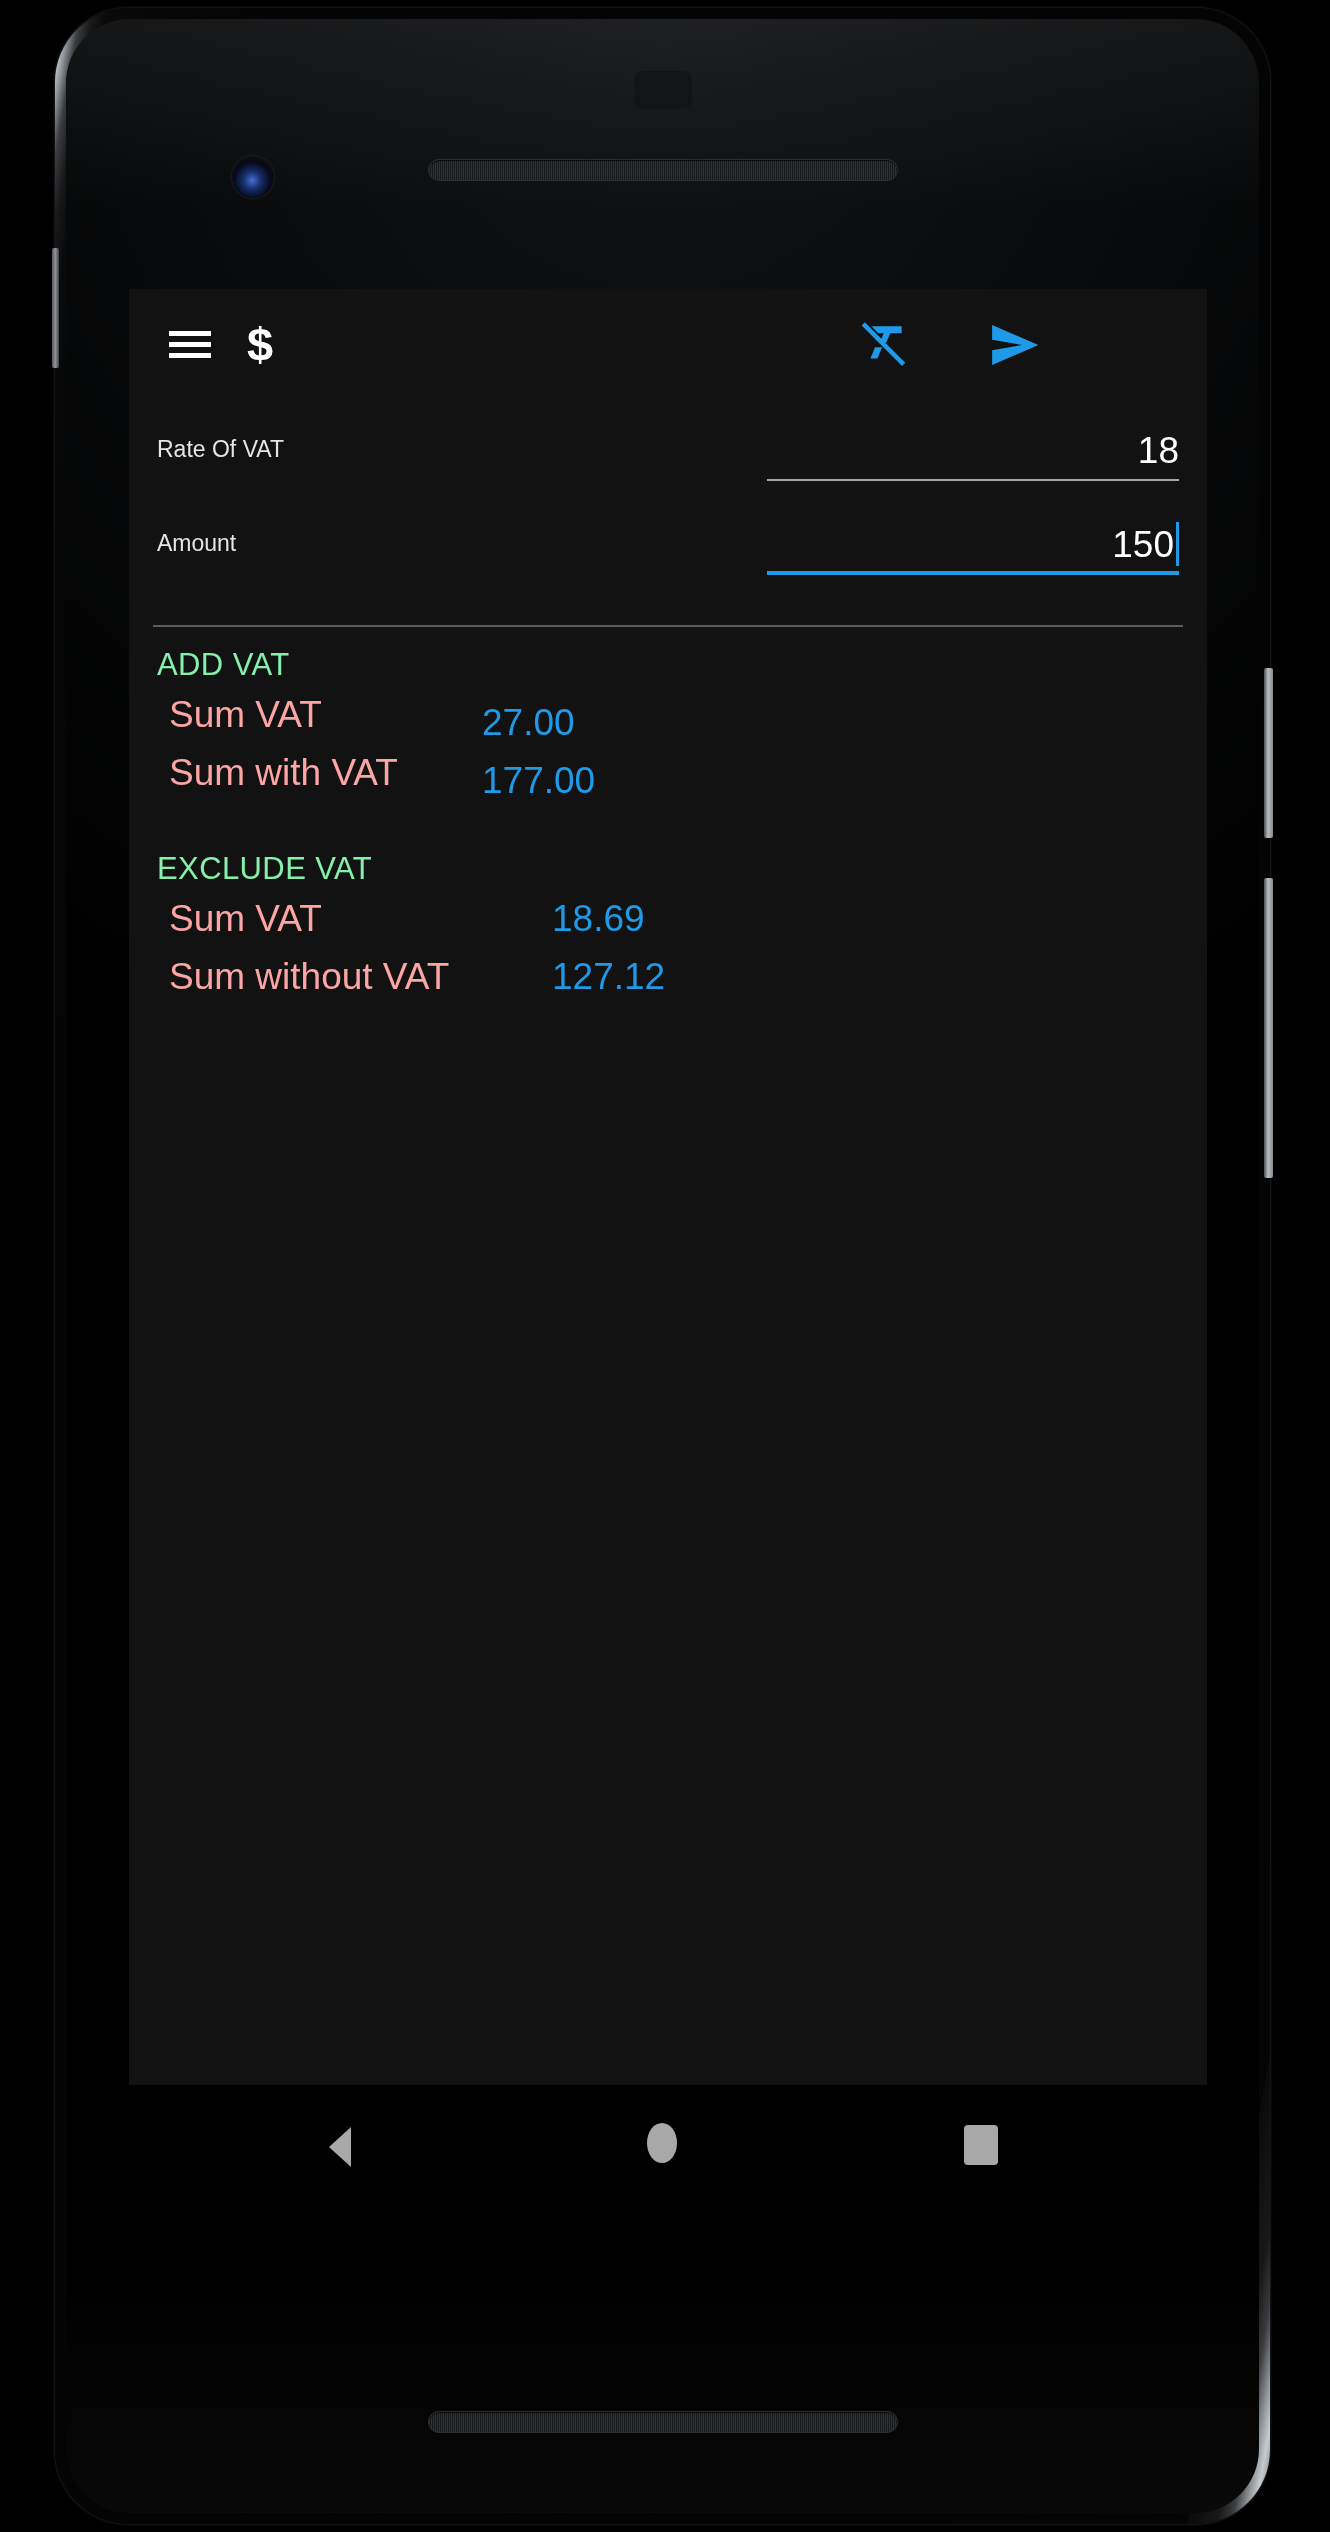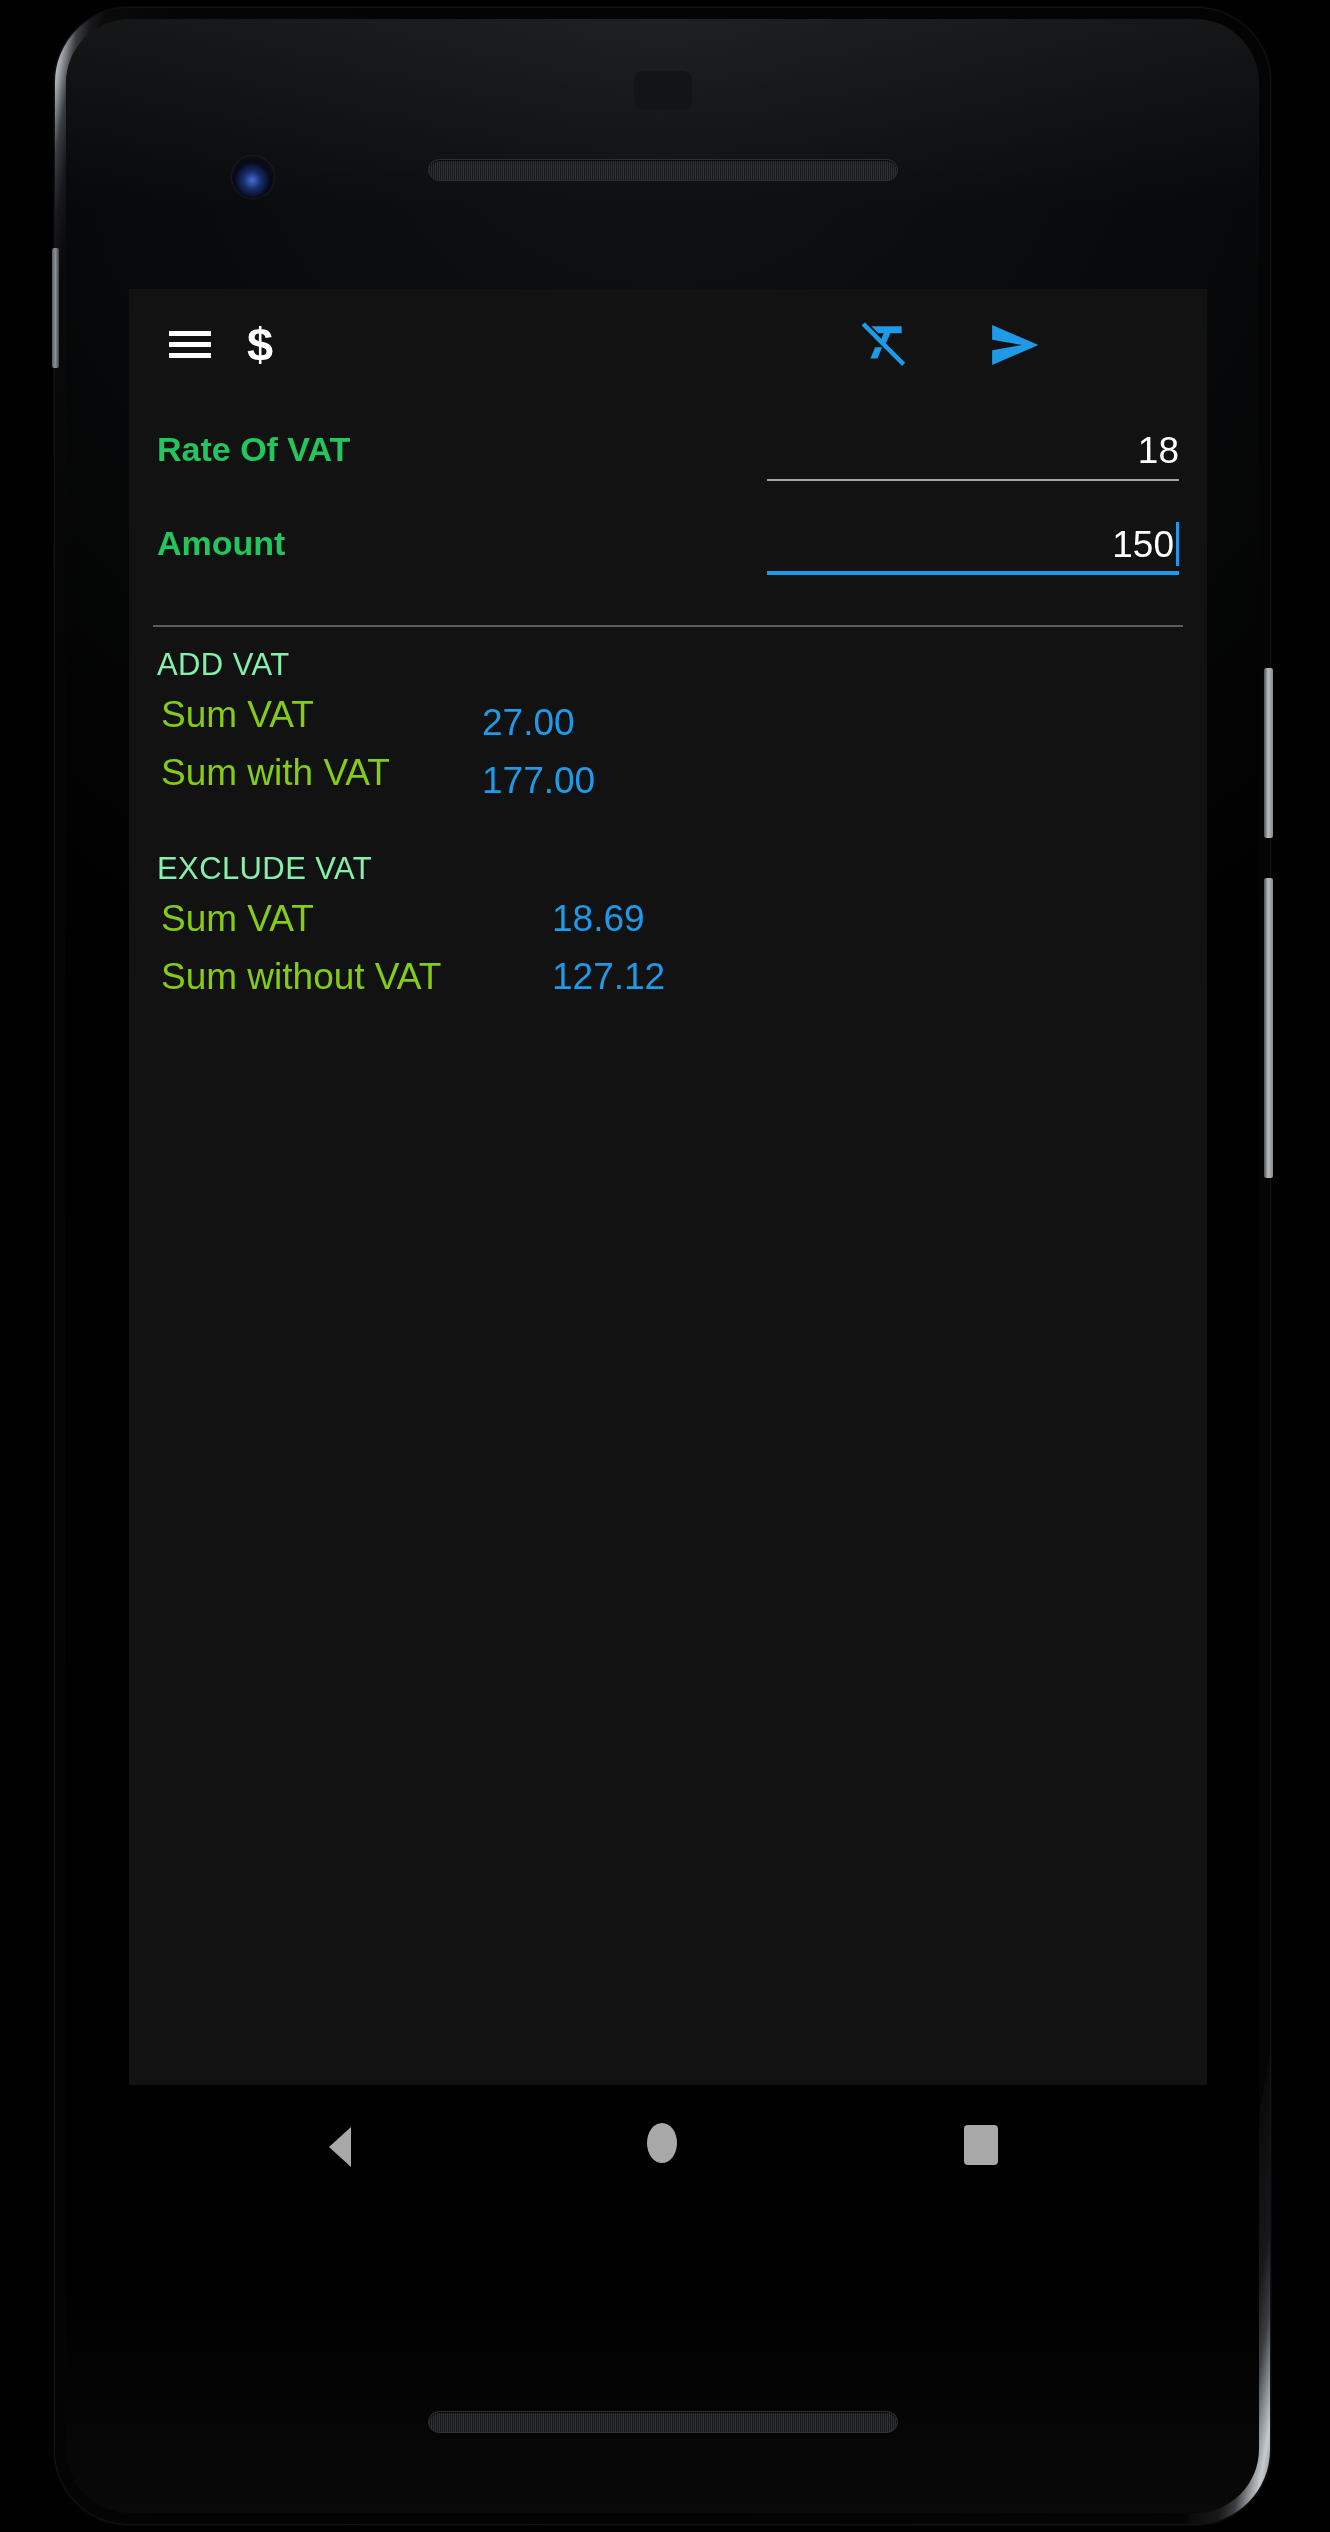--- a/index.html
+++ b/index.html
@@ -182,24 +182,23 @@
   #form-area { padding: 0 0 0 0; }
   .field-row {
     position: relative;
     height: 94px;
     margin: 0 28px 0 28px;
   }
   .field-label {
     position: absolute;
     left: 0;
     top: 28px;
-    font-size: 34px;
-    color: #22c55e;
+    font-size: 23px;
+    color: #e5e5e5;
     line-height: 40px;
-    font-weight: bold;
   }
   .field-input {
     position: absolute;
     right: 0;
     top: 18px;
     width: 412px;
     height: 62px;
   }
   .field-value {
     position: absolute;
@@ -242,24 +241,24 @@
     line-height: 44px;
     margin-top: 16px;
     letter-spacing: 0.4px;
   }
   .result-row {
     position: relative;
     height: 58px;
   }
   .result-label {
     position: absolute;
-    left: 4px;
+    left: 12px;
     top: 0;
     font-size: 37px;
-    color: #84cc16;
+    color: #fca5a5;
     line-height: 56px;
   }
   .result-value {
     position: absolute;
     top: 0;
     font-size: 37px;
     color: #1e9ae8;
     line-height: 56px;
   }
   #add-vat-rows .result-value { left: 325px; margin-top: 8px; }

